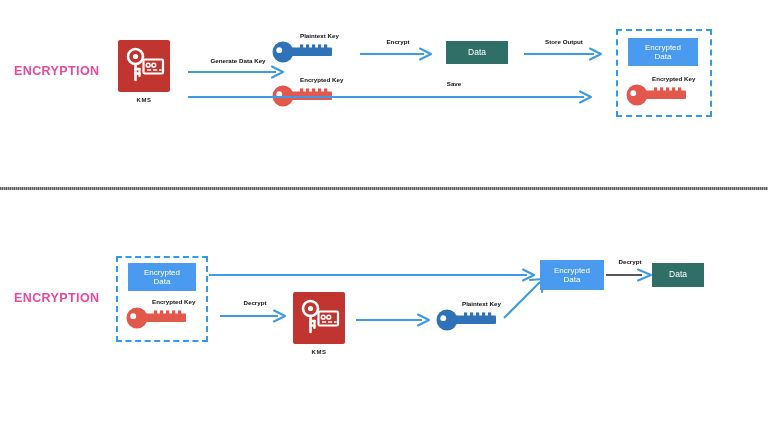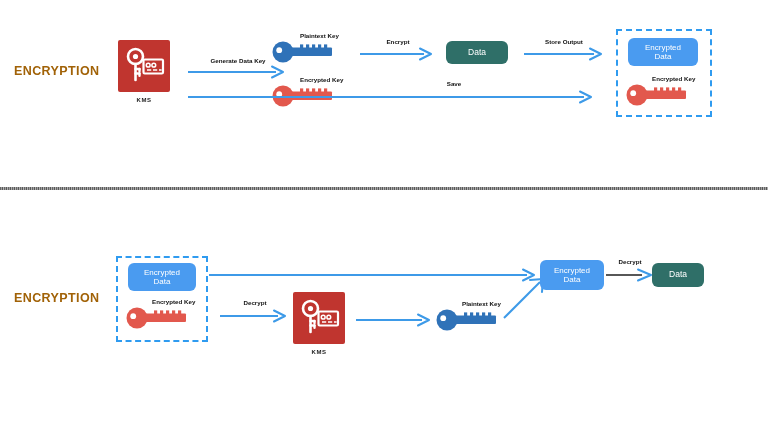--- a/index.html
+++ b/index.html
@@ -19,21 +19,21 @@
     position: absolute;
     inset: 0;
   }
   .abs { position: absolute; }
 
   
   .section-title {
     font-weight: bold;
     font-size: 12.5px;
     letter-spacing: 0.4px;
-    color: #a16207;
+    color: #ec4899;
     white-space: nowrap;
   }
 
   
   .kms-tile {
     width: 52px;
     height: 52px;
     background: #c0352f;
     border-radius: 2px;
   }
@@ -48,21 +48,20 @@
 
   
   .box {
     display: flex;
     align-items: center;
     justify-content: center;
     text-align: left;
     line-height: 1.15;
     color: #ffffff;
     box-sizing: border-box;
-    border-radius: 6px;
   }
   .box-data {
     background: #2f6f68;
     font-size: 8.5px;
   }
   .box-enc {
     background: #4a9bf0;
     font-size: 8px;
   }
 

